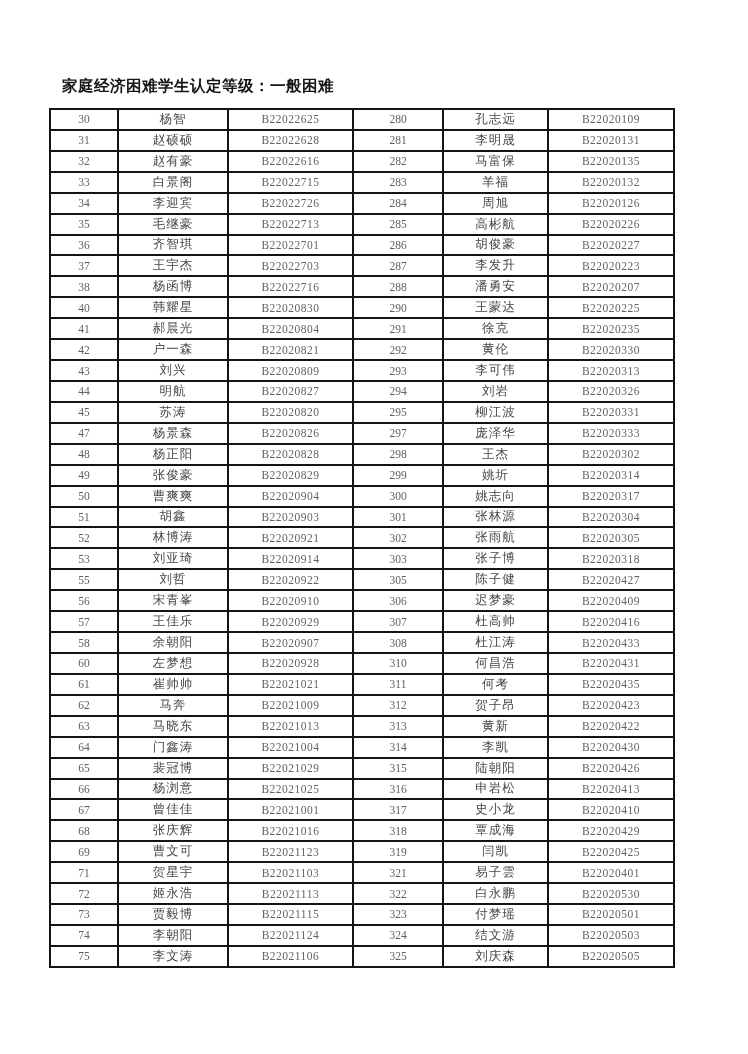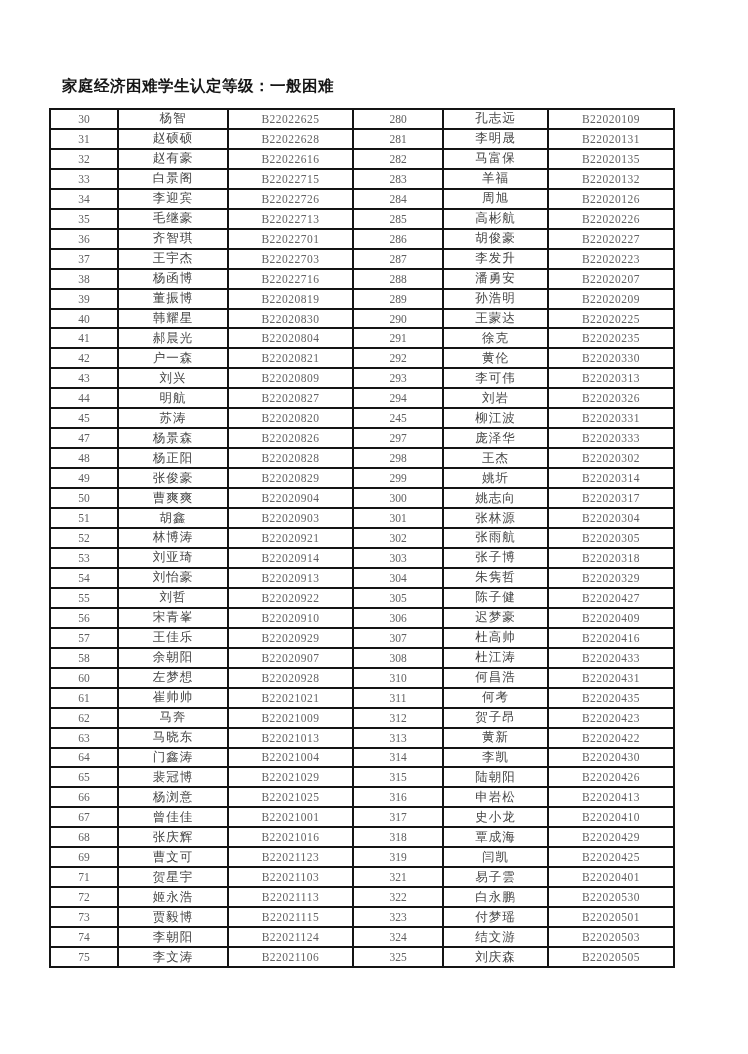--- a/index.html
+++ b/index.html
@@ -150,28 +150,20 @@
 
   <tr>
     <td class="c-no">38</td>
     <td class="c-name">杨函博</td>
     <td class="c-id">B22022716</td>
     <td class="c-no">288</td>
     <td class="c-name">潘勇安</td>
     <td class="c-id">B22020207</td>
   </tr>
 
-  <tr>
-    <td class="c-no">39</td>
-    <td class="c-name">董振博</td>
-    <td class="c-id">B22020819</td>
-    <td class="c-no">289</td>
-    <td class="c-name">孙浩明</td>
-    <td class="c-id">B22020209</td>
-  </tr>
 
   <tr>
     <td class="c-no">40</td>
     <td class="c-name">韩耀星</td>
     <td class="c-id">B22020830</td>
     <td class="c-no">290</td>
     <td class="c-name">王蒙达</td>
     <td class="c-id">B22020225</td>
   </tr>
 
@@ -208,21 +200,21 @@
     <td class="c-id">B22020827</td>
     <td class="c-no">294</td>
     <td class="c-name">刘岩</td>
     <td class="c-id">B22020326</td>
   </tr>
 
   <tr>
     <td class="c-no">45</td>
     <td class="c-name">苏涛</td>
     <td class="c-id">B22020820</td>
-    <td class="c-no">245</td>
+    <td class="c-no">295</td>
     <td class="c-name">柳江波</td>
     <td class="c-id">B22020331</td>
   </tr>
 
 
   <tr>
     <td class="c-no">47</td>
     <td class="c-name">杨景森</td>
     <td class="c-id">B22020826</td>
     <td class="c-no">297</td>
@@ -277,28 +269,20 @@
 
   <tr>
     <td class="c-no">53</td>
     <td class="c-name">刘亚琦</td>
     <td class="c-id">B22020914</td>
     <td class="c-no">303</td>
     <td class="c-name">张子博</td>
     <td class="c-id">B22020318</td>
   </tr>
 
-  <tr>
-    <td class="c-no">54</td>
-    <td class="c-name">刘怡豪</td>
-    <td class="c-id">B22020913</td>
-    <td class="c-no">304</td>
-    <td class="c-name">朱隽哲</td>
-    <td class="c-id">B22020329</td>
-  </tr>
 
   <tr>
     <td class="c-no">55</td>
     <td class="c-name">刘哲</td>
     <td class="c-id">B22020922</td>
     <td class="c-no">305</td>
     <td class="c-name">陈子健</td>
     <td class="c-id">B22020427</td>
   </tr>
 

